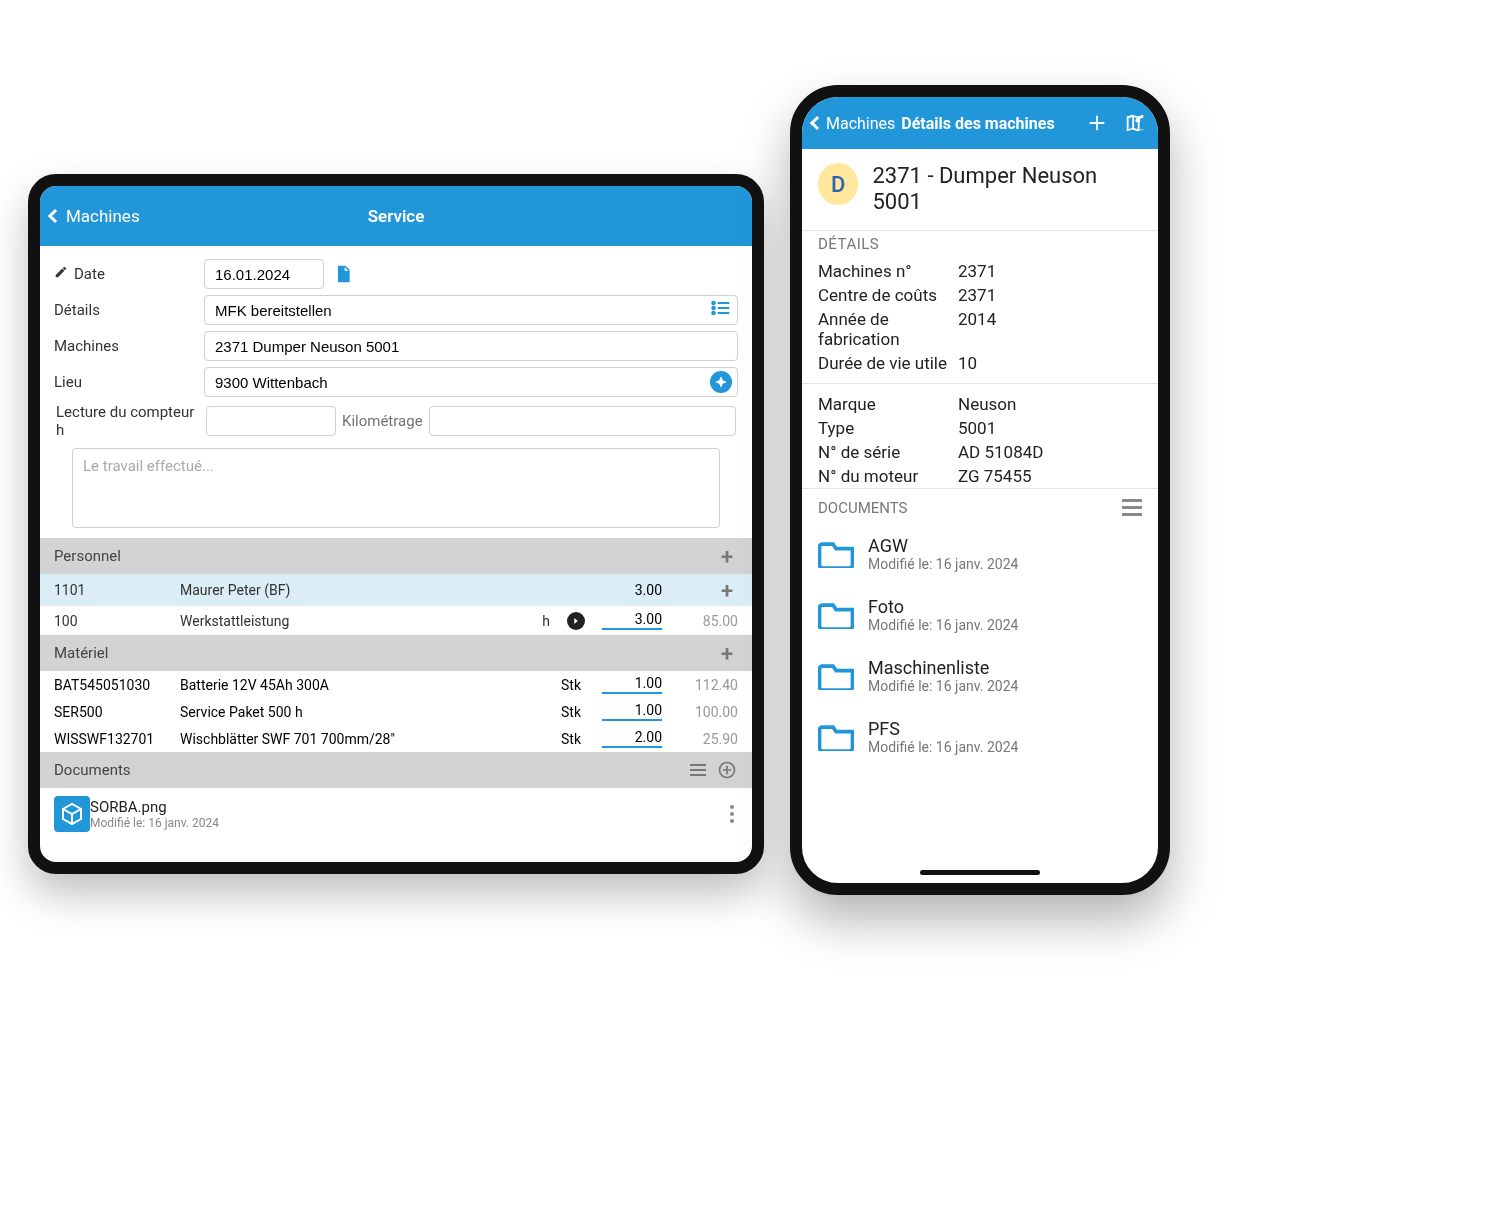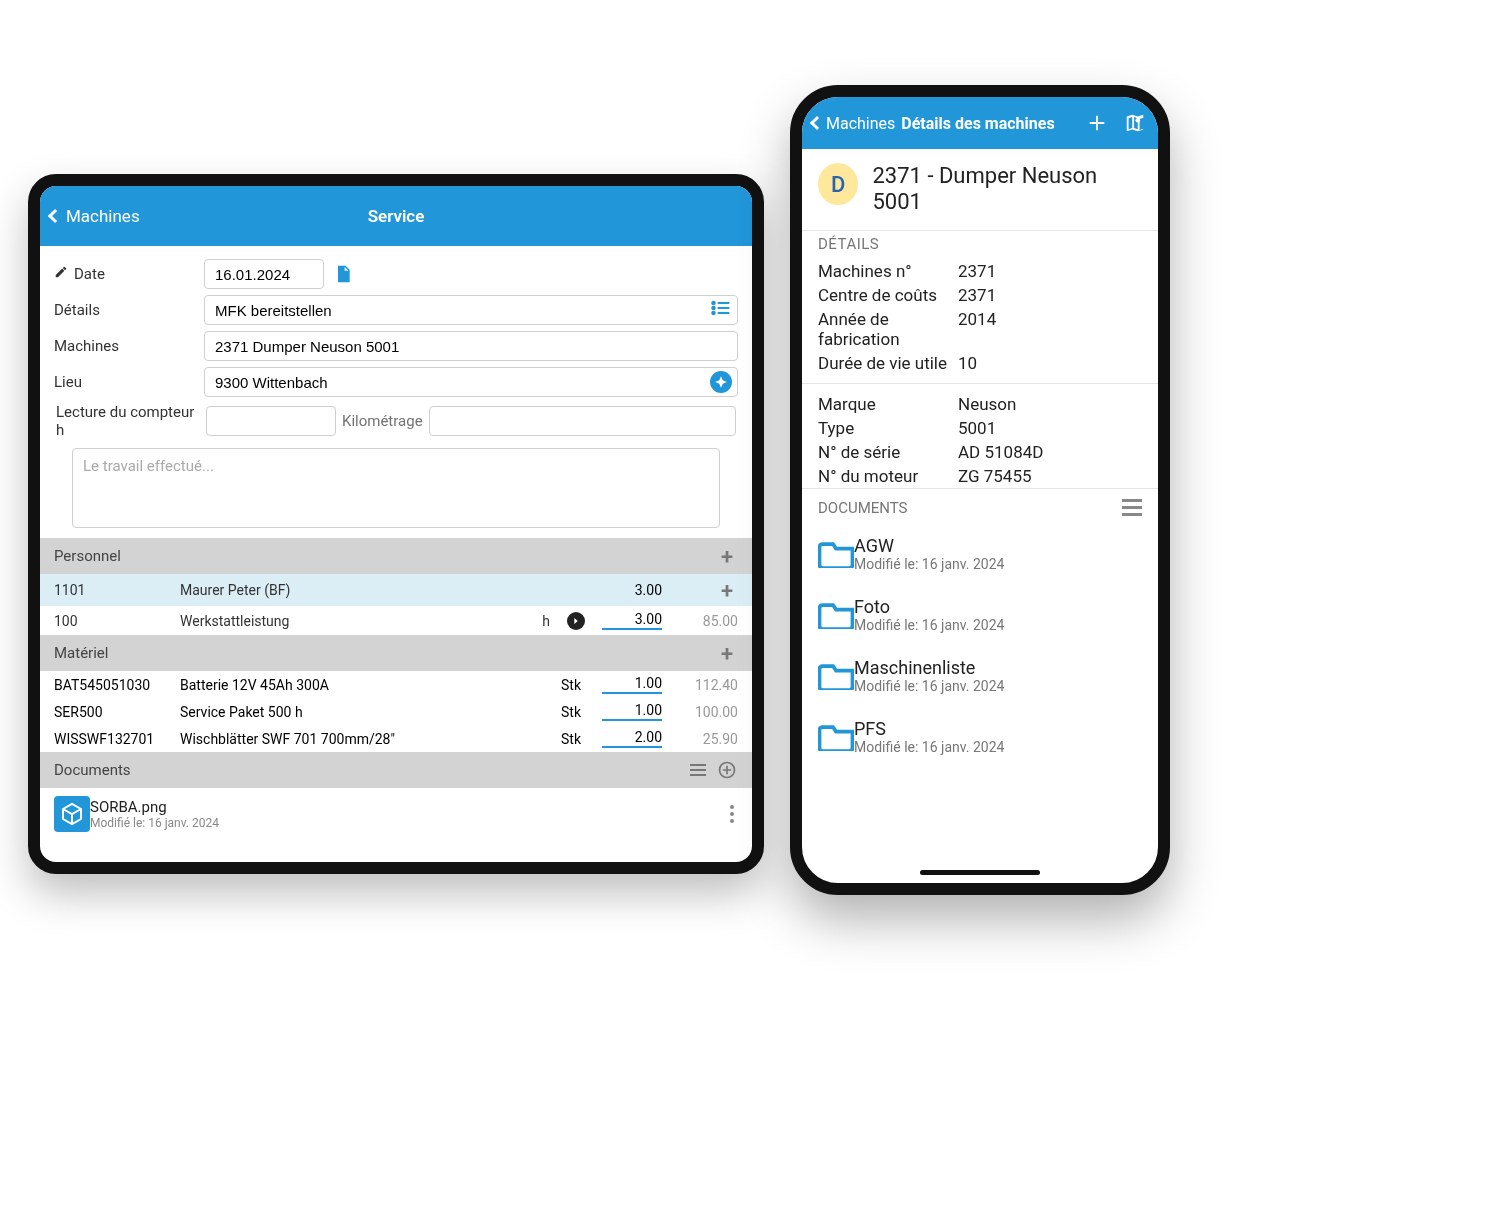--- a/index.html
+++ b/index.html
@@ -253,21 +253,21 @@
 .phone-docs-header {
   display: flex; align-items: center;
   padding: 10px 16px 6px;
   color: #777; font-size: 15px;
   border-top: 1px solid #e5e5e5;
 }
 .phone-docs-header .spacer { flex: 1; }
 .phone-hamburger { display: flex; flex-direction: column; gap: 4px; }
 .phone-hamburger span { width: 20px; height: 3px; background: #888; }
 
-.folder-item { display: flex; align-items: center; padding: 12px 16px; }
+.folder-item { display: flex; align-items: center; gap: 14px; padding: 12px 16px; }
 .folder-icon { width: 36px; height: 30px; }
 .folder-icon svg { width: 36px; height: 30px; fill: none; stroke: #2196d8; stroke-width: 2.5; }
 .folder-info .fname { font-size: 18px; color: #222; }
 .folder-info .fmeta { font-size: 14px; color: #777; }
 </style>
 </head>
 <body>
 
 <div class="tablet">
   <div class="tablet-header">

